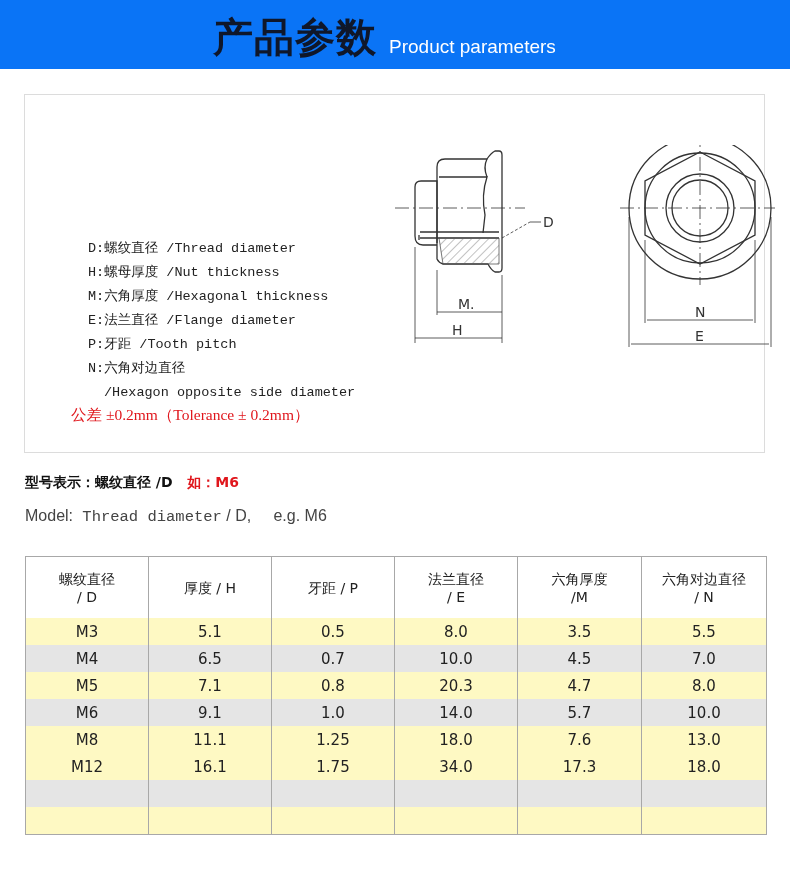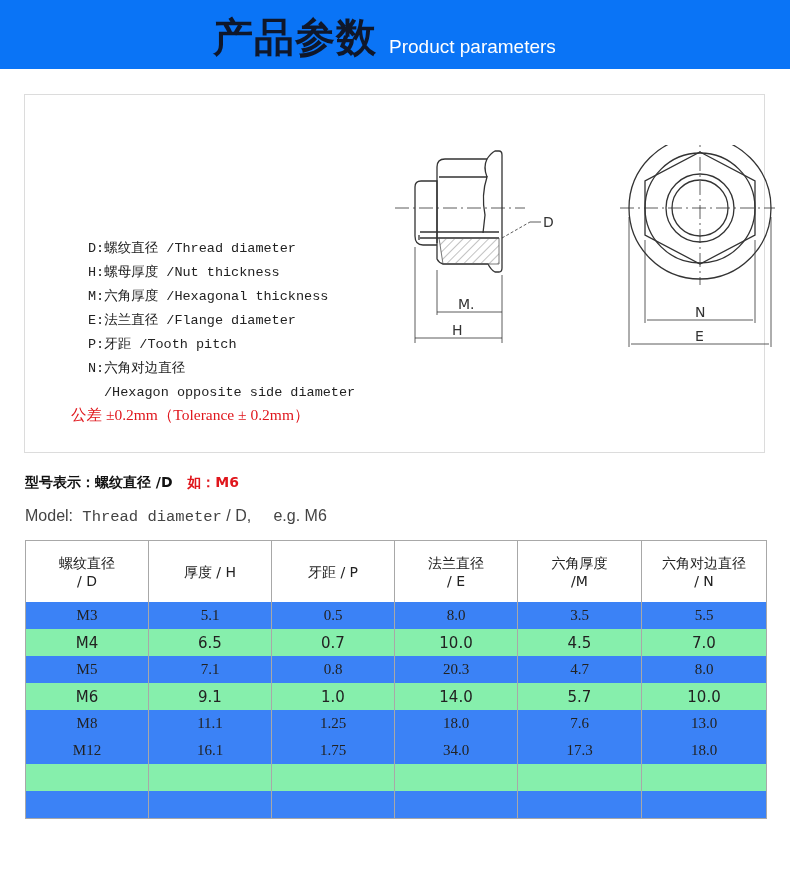--- a/index.html
+++ b/index.html
@@ -13,26 +13,26 @@
   .legend-line { height:24px; line-height:24px; white-space:pre; }
   .legend-line.indent { padding-left:16px; }
   .tolerance { position:absolute; left:20px; top:310px; color:#e0161c; font-family:"Liberation Serif", serif; font-size:15.5px; white-space:pre;margin-left:26px; }
   .drawing { position:absolute; left:370px; top:50px; }
 
   .model-title { position:absolute; left:25px; top:474px; font-size:14px; font-weight:bold; color:#111; white-space:pre; }
   .model-title .red { color:#e0161c; }
   .model-sub { position:absolute; left:25px; top:507px; font-size:16px; color:#444; white-space:pre; font-family:"Liberation Sans", sans-serif; }
   .model-sub .mono { font-family:"Liberation Mono", monospace; font-size:15.5px; }
 
-  table.spec { position:absolute; left:25px; top:540px; width:741px; border-collapse:collapse; table-layout:fixed; font-family:"DejaVu Sans", sans-serif; color:#222; }
+  table.spec { position:absolute; left:25px; top:556px; width:741px; border-collapse:collapse; table-layout:fixed; font-family:"DejaVu Sans", sans-serif; color:#222; }
   table.spec th, table.spec td { border-left:1px solid #a8a8a8; border-right:1px solid #a8a8a8; text-align:center; padding:0; }
   table.spec th { height:61px; font-weight:normal; font-size:14px; line-height:18px; background:#fff; border-top:1px solid #a8a8a8; }
   table.spec td { height:27px; font-size:15px; }
-  table.spec tr.odd td { background:#3b82f6;font-family:Liberation Serif, serif; }
-  table.spec tr.even td { background:#86efac; }
+  table.spec tr.odd td { background:#fef9c3; }
+  table.spec tr.even td { background:#e5e5e5; }
   table.spec tr.last td { border-bottom:1px solid #a8a8a8; }
 </style>
 </head>
 <body>
 
 <div class="banner">
   <span class="banner-cn">产品参数</span>
   <span class="banner-en">Product parameters</span>
 </div>
 

